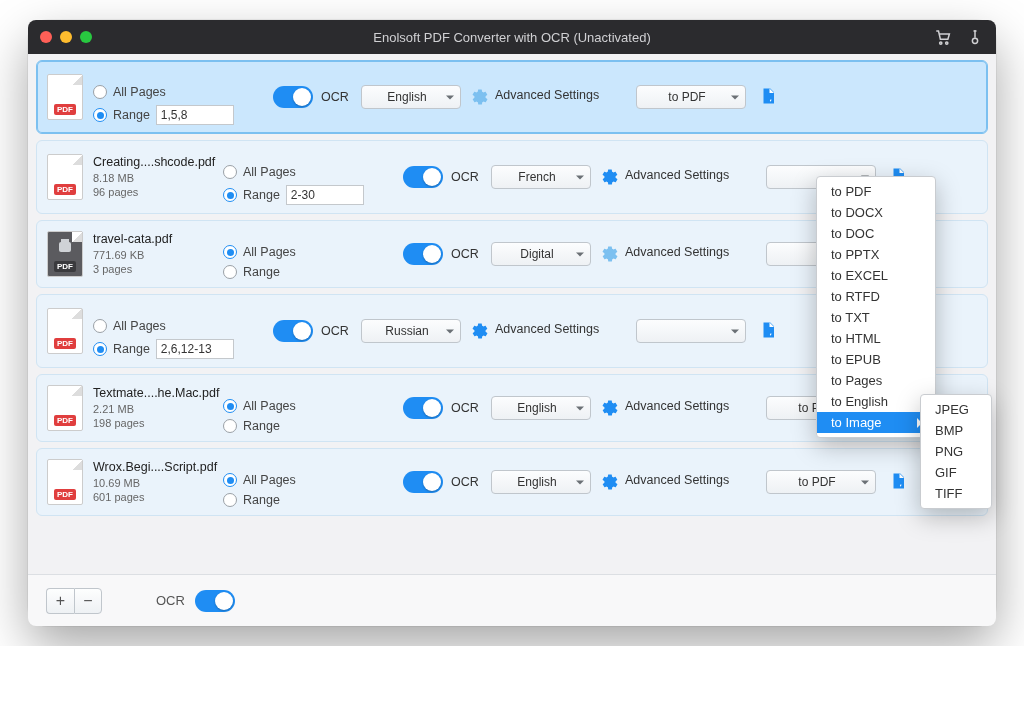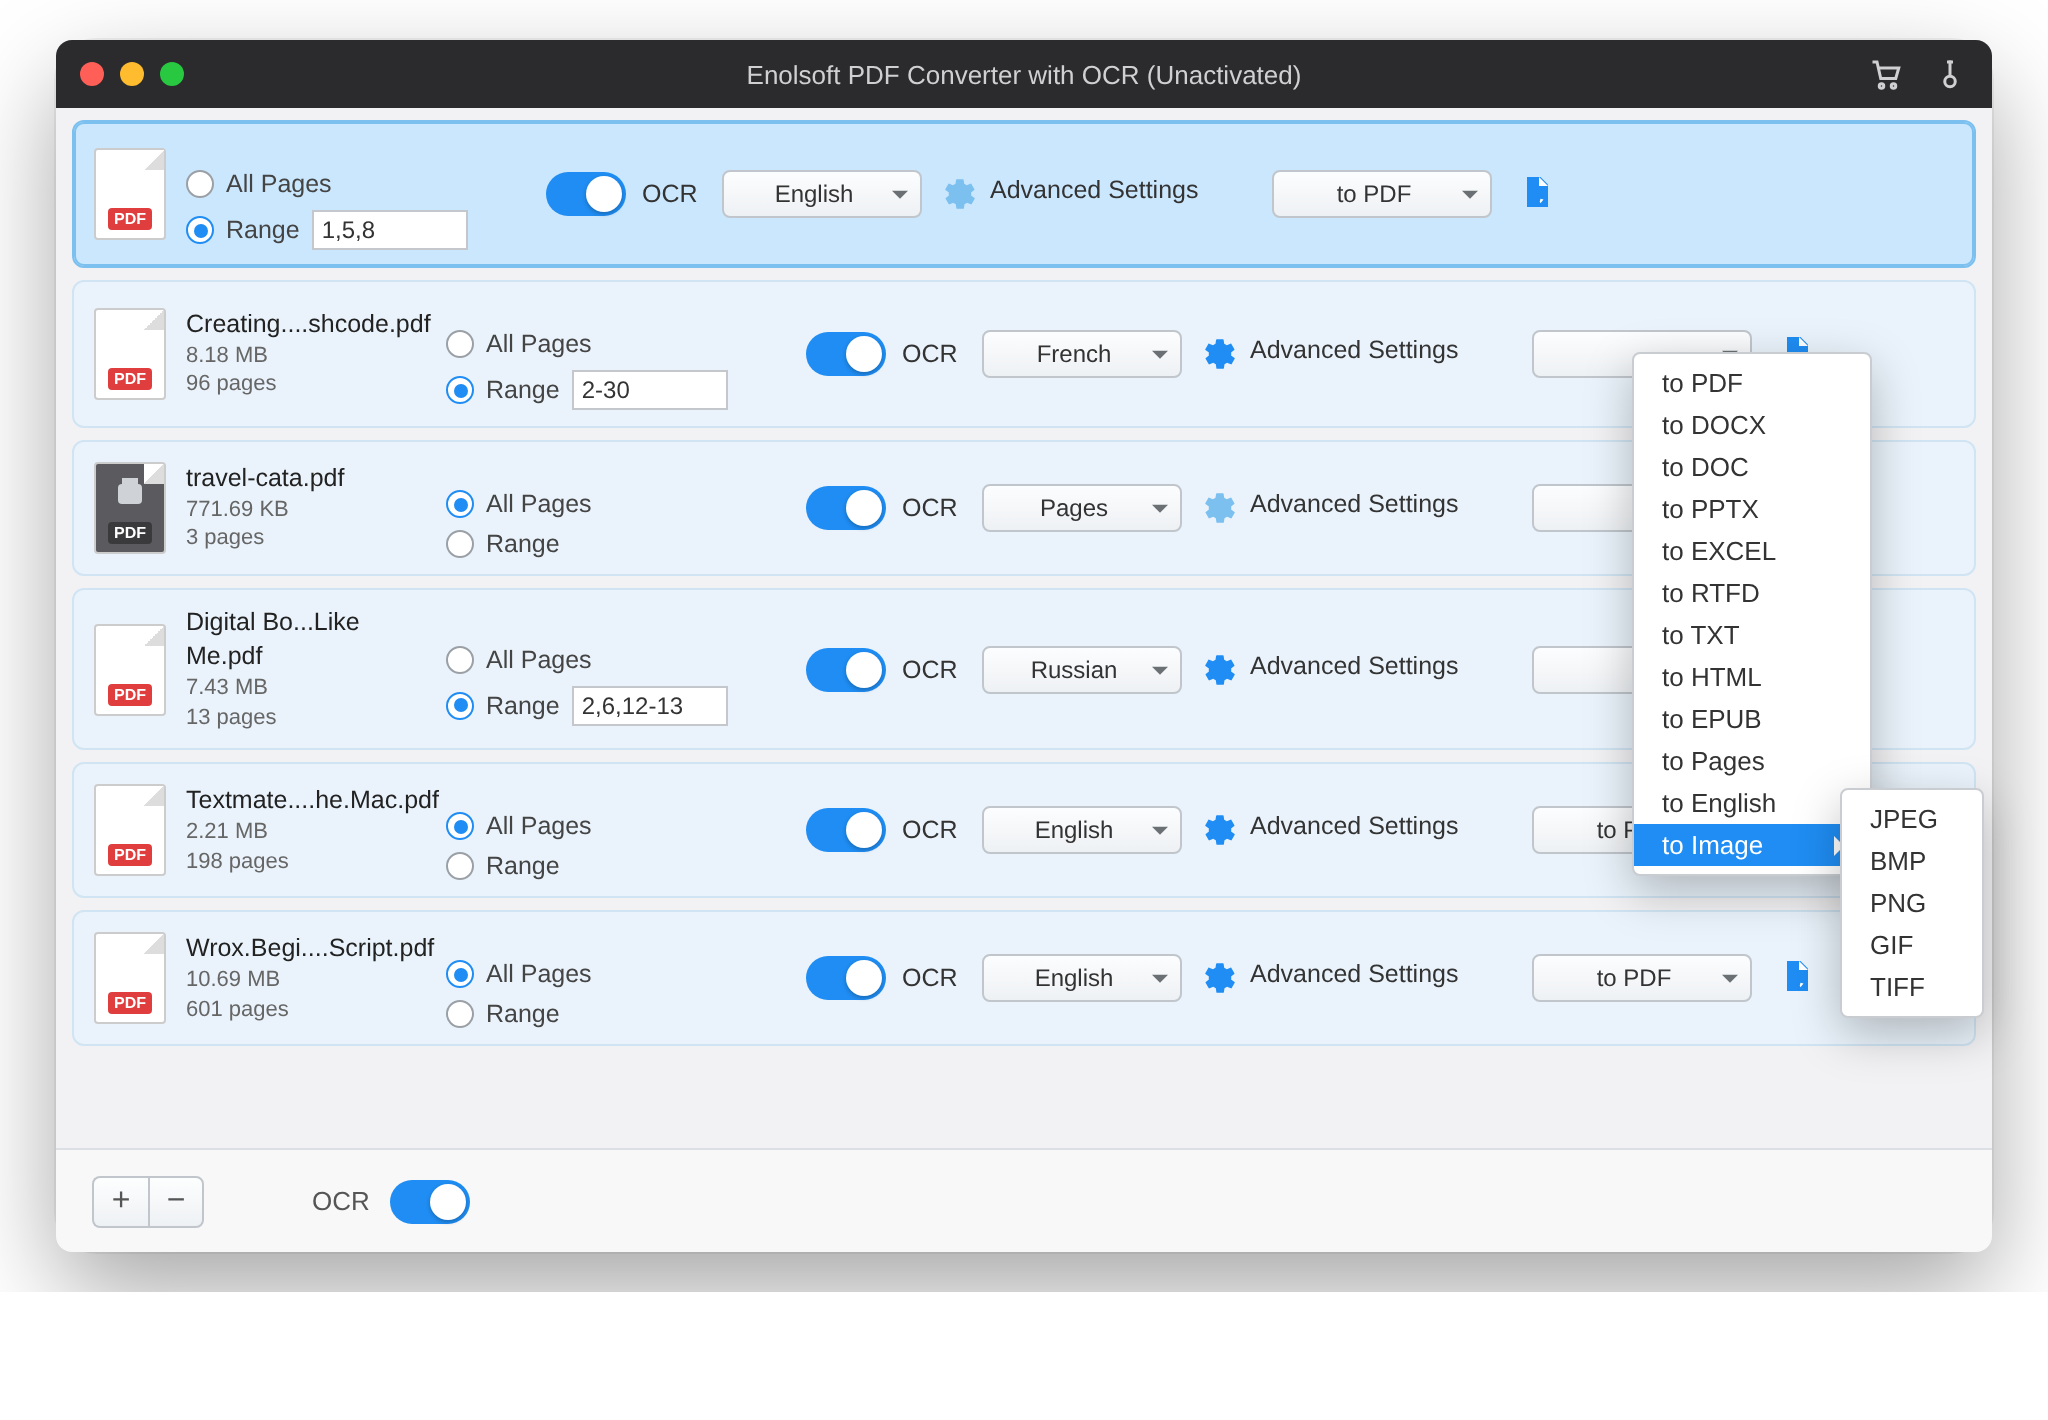--- a/index.html
+++ b/index.html
@@ -229,46 +229,41 @@
         <span class="radio "></span>
         <span>Range</span>
 
       </div>
     </div>
     <div class="ocr-group">
       <div class="toggle"></div>
       <span>OCR</span>
     </div>
     <div class="lang">
-      <div class="select">Pages</div>
+      <div class="select">Digital</div>
     </div>
     <div class="adv">
       <span class="gear-icon"><svg viewBox="0 0 24 24">
               <path d="M12 8.5A3.5 3.5 0 1 0 12 15.5 3.5 3.5 0 1 0 12 8.5M19.4 13c0-.3.1-.7.1-1s0-.7-.1-1l2.1-1.6c.2-.1.2-.4.1-.6l-2-3.5c-.1-.2-.4-.3-.6-.2l-2.5 1c-.5-.4-1.1-.7-1.7-1l-.4-2.6c0-.2-.2-.4-.5-.4h-4c-.2 0-.4.2-.5.4l-.4 2.6c-.6.2-1.2.6-1.7 1l-2.5-1c-.2-.1-.5 0-.6.2l-2 3.5c-.1.2-.1.5.1.6L4.6 11c0 .3-.1.7-.1 1s0 .7.1 1l-2.1 1.6c-.2.1-.2.4-.1.6l2 3.5c.1.2.4.3.6.2l2.5-1c.5.4 1.1.7 1.7 1l.4 2.6c0 .2.2.4.5.4h4c.2 0 .4-.2.5-.4l.4-2.6c.6-.2 1.2-.6 1.7-1l2.5 1c.2.1.5 0 .6-.2l2-3.5c.1-.2.1-.5-.1-.6L19.4 13z"></path>
             </svg></span>
       <span>Advanced Settings</span>
     </div>
     <div class="fmt">
       <div class="select">&nbsp;</div>
     </div>
     <div class="doc-opt"><svg viewBox="0 0 24 24">
             <path d="M6 2h9l5 5v15H6z" fill="#1f8df3"></path>
             <path fill="#fff" d="M14 2v6h6"></path>
             <circle cx="16" cy="18" r="3" fill="#1f8df3"></circle>
             <path d="M14.5 18.5l.5-2 2 .5-2 2.5z" fill="#fff"></path>
           </svg></div>
   </div>
       <div class="row">
     <div class="thumb ">
       <span class="badge">PDF</span>
-    </div>
-    <div class="meta">
-      <div class="name">Digital Bo...Like Me.pdf</div>
-      <div class="sub">7.43 MB</div>
-      <div class="sub">13 pages</div>
     </div>
     <div class="pages">
       <div class="radio-line">
         <span class="radio "></span>
         <span>All Pages</span>
       </div>
       <div class="radio-line">
         <span class="radio on"></span>
         <span>Range</span>
         <input class="range-input" value="2,6,12-13" style="">

